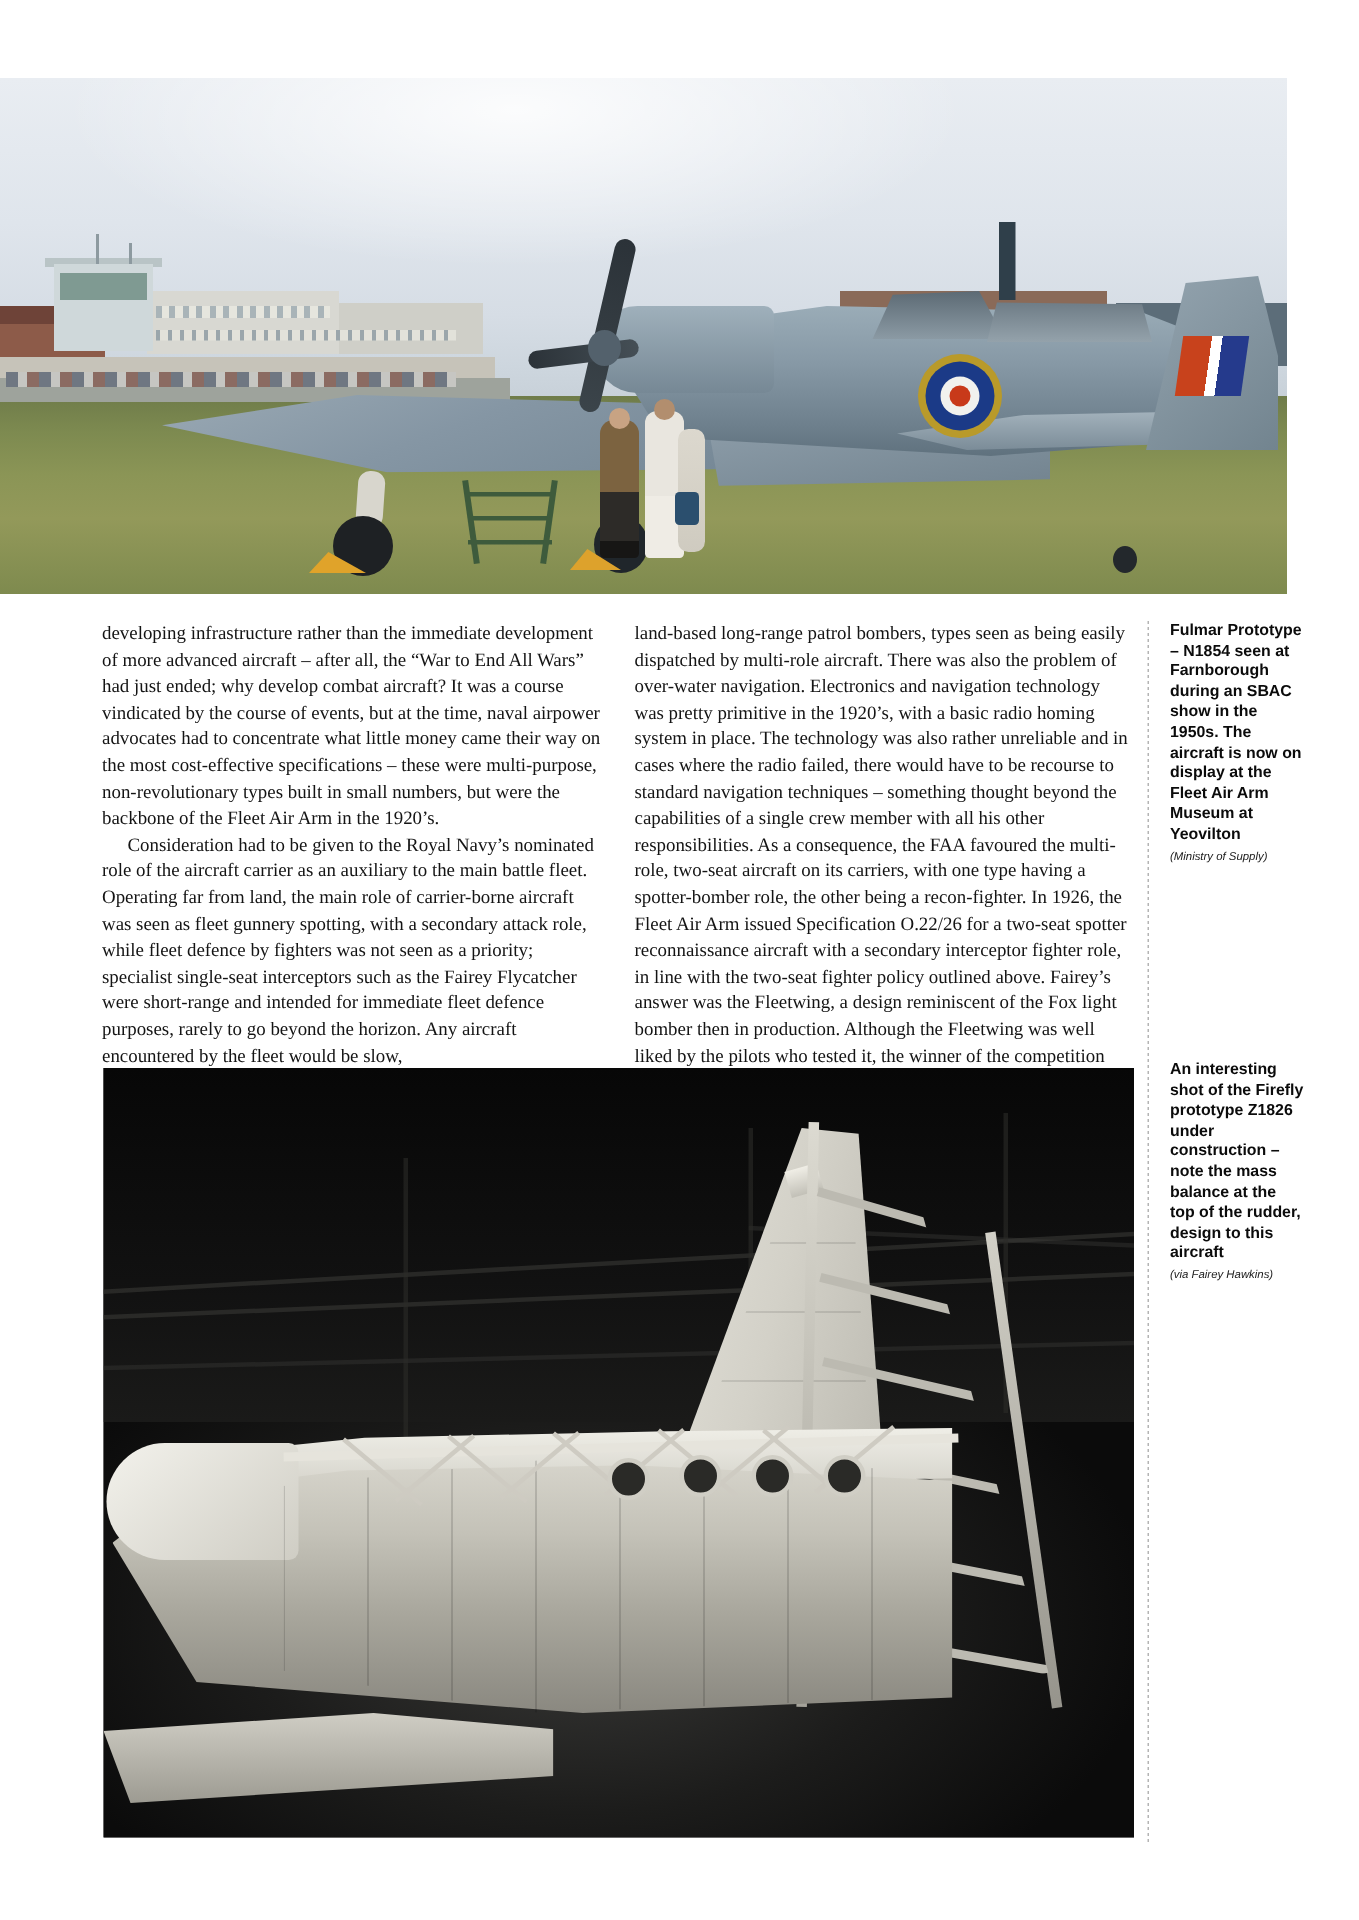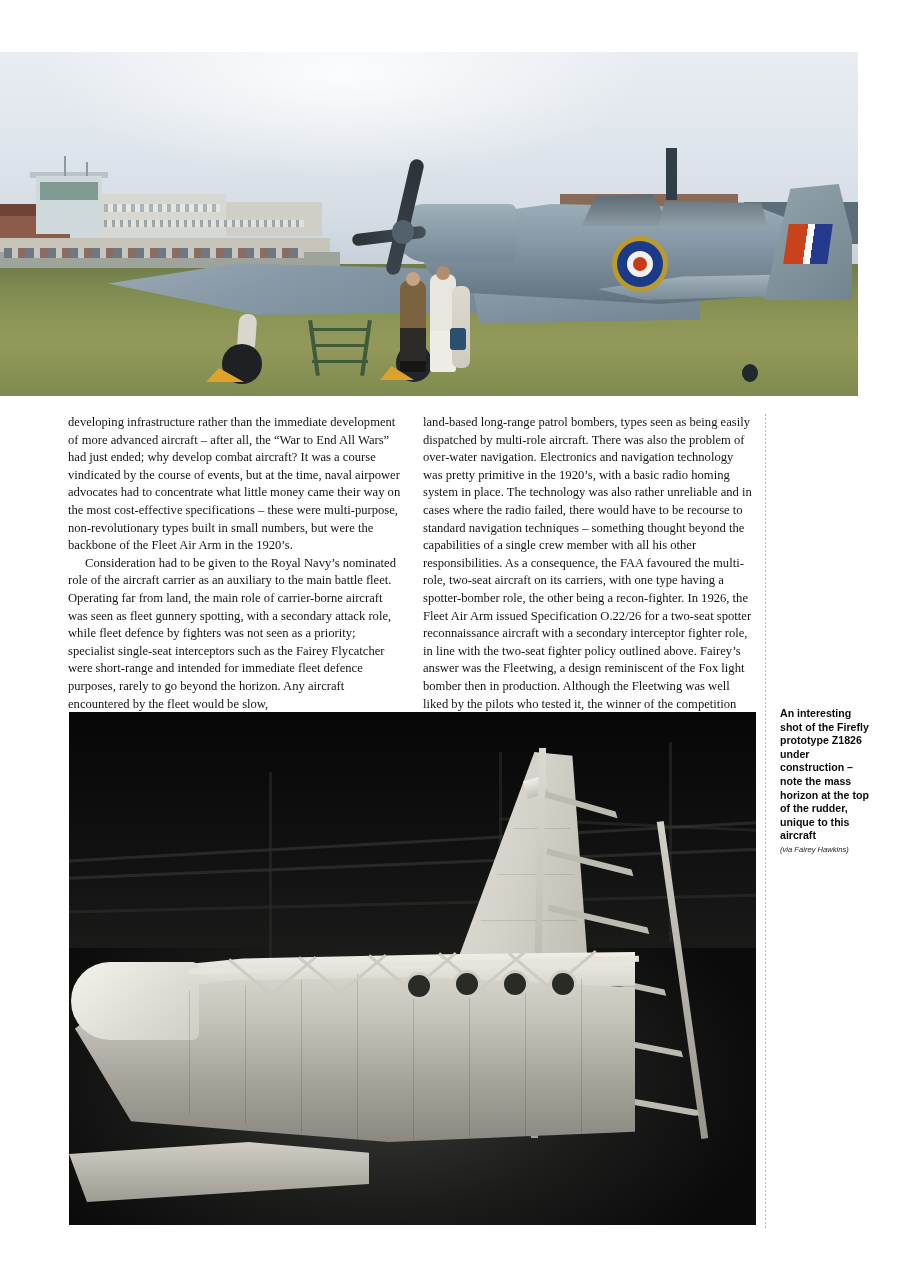--- a/index.html
+++ b/index.html
@@ -294,23 +294,27 @@
     <p>developing infrastructure rather than the immediate development of more advanced aircraft – after all, the “War to End All Wars” had just ended; why develop combat aircraft? It was a course vindicated by the course of events, but at the time, naval airpower advocates had to concentrate what little money came their way on the most cost-effective specifications – these were multi-purpose, non-revolutionary types built in small numbers, but were the backbone of the Fleet Air Arm in the 1920’s.</p>
     <p>Consideration had to be given to the Royal Navy’s nominated role of the aircraft carrier as an auxiliary to the main battle fleet. Operating far from land, the main role of carrier-borne aircraft was seen as fleet gunnery spotting, with a secondary attack role, while fleet defence by fighters was not seen as a priority; specialist single-seat interceptors such as the Fairey Flycatcher were short-range and intended for immediate fleet defence purposes, rarely to go beyond the horizon. Any aircraft encountered by the fleet would be slow,</p>
   </div>
 
   <div class="col col-right">
     <p>land-based long-range patrol bombers, types seen as being easily dispatched by multi-role aircraft. There was also the problem of over-water navigation. Electronics and navigation technology was pretty primitive in the 1920’s, with a basic radio homing system in place. The technology was also rather unreliable and in cases where the radio failed, there would have to be recourse to standard navigation techniques – something thought beyond the capabilities of a single crew member with all his other responsibilities. As a consequence, the FAA favoured the multi-role, two-seat aircraft on its carriers, with one type having a spotter-bomber role, the other being a recon-fighter. In 1926, the Fleet Air Arm issued Specification O.22/26 for a two-seat spotter reconnaissance aircraft with a secondary interceptor fighter role, in line with the two-seat fighter policy outlined above. Fairey’s answer was the Fleetwing, a design reminiscent of the Fox light bomber then in production. Although the Fleetwing was well liked by the pilots who tested it, the winner of the competition was</p>
   </div>
 
   <div class="divider"></div>
 
+  <div class="sidebar cap1" style="top:414px">
+    <div class="cap-text">Fulmar Prototype – N1854 seen at Farnborough during an SBAC show in the 1950s. The aircraft is now on display at the Fleet Air Arm Museum at Yeovilton</div>
+    <div class="cap-credit">(Ministry of Supply)</div>
+  </div>
 
   <div class="sidebar cap2" style="top:707px">
-    <div class="cap-text">An interesting shot of the Firefly prototype Z1826 under construction – note the mass horizon at the top of the rudder, unique to this aircraft</div>
+    <div class="cap-text">An interesting shot of the Firefly prototype Z1826 under construction – note the mass balance at the top of the rudder, design to this aircraft</div>
     <div class="cap-credit">(via Fairey Hawkins)</div>
   </div>
 
   <div class="bot-photo">
     <div class="bp-dark"></div>
     <div class="bp-roof"></div>
 
     <div class="truss a"></div>
     <div class="truss b"></div>
     <div class="truss c"></div>

